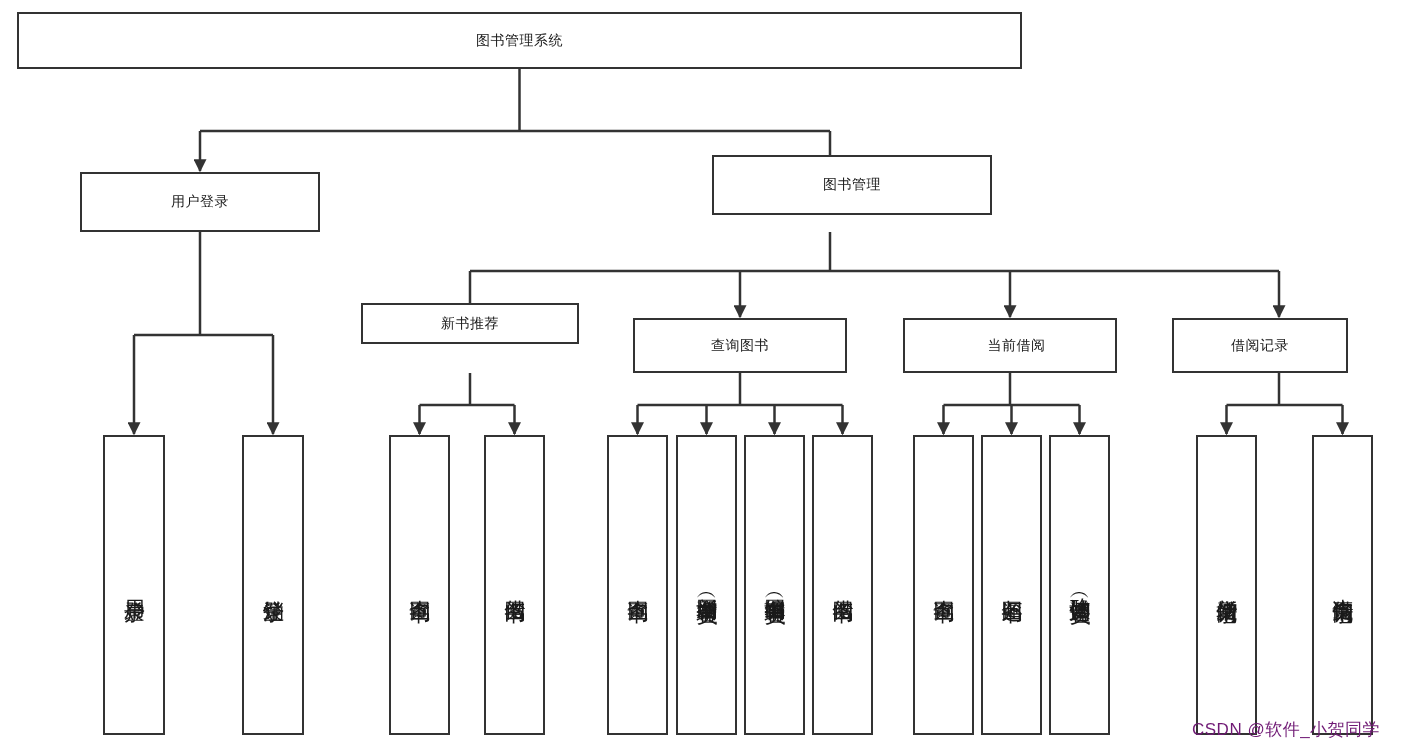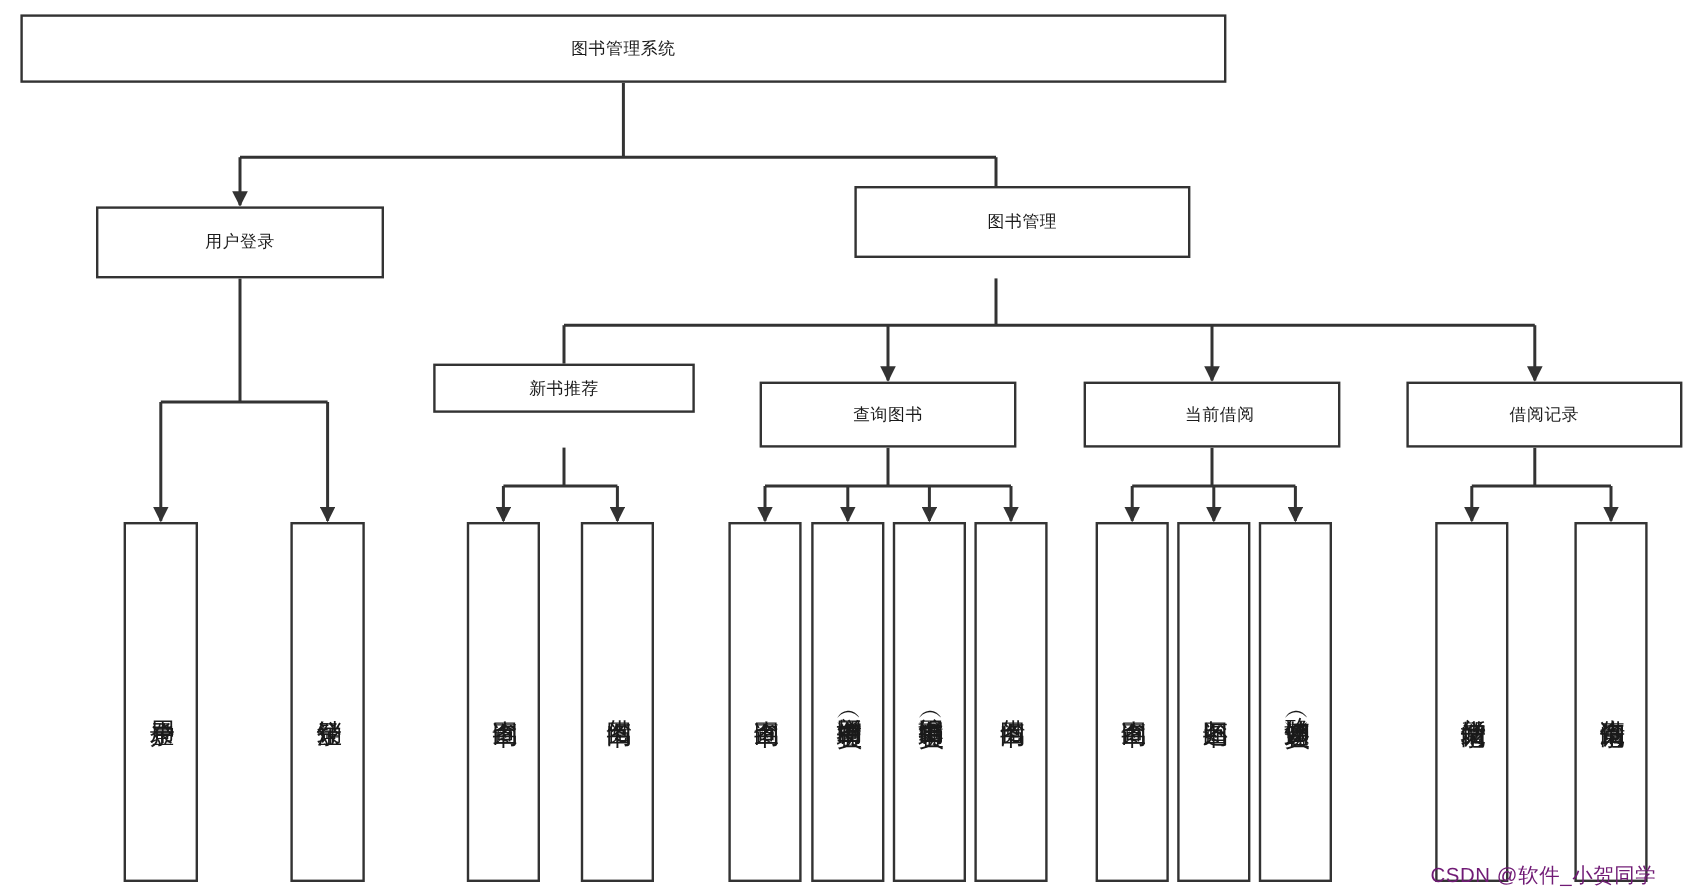--- a/index.html
+++ b/index.html
@@ -126,21 +126,21 @@
       </div>
       <div class="node horiz" style="left: 361px; top: 303px; width: 218px; height: 41px;">
         <span class="htext">新书推荐</span>
       </div>
       <div class="node horiz" style="left: 633px; top: 318px; width: 214px; height: 55px;">
         <span class="htext">查询图书</span>
       </div>
       <div class="node horiz" style="left: 903px; top: 318px; width: 214px; height: 55px; padding-left: 13px;">
         <span class="htext">当前借阅</span>
       </div>
-      <div class="node horiz" style="left: 1172px; top: 318px; width: 230px; height: 55px;">
+      <div class="node horiz" style="left: 1172px; top: 318px; width: 176px; height: 55px;">
         <span class="htext">借阅记录</span>
       </div>
       <div class="node vert" style="left: 389px; top: 435px; width: 61px; height: 300px;">
         <span class="vtext">查询图书</span>
       </div>
       <div class="node vert" style="left: 484px; top: 435px; width: 61px; height: 300px;">
         <span class="vtext">借阅图书</span>
       </div>
       <div class="node vert" style="left: 607px; top: 435px; width: 61px; height: 300px;">
         <span class="vtext">查询图书</span>

